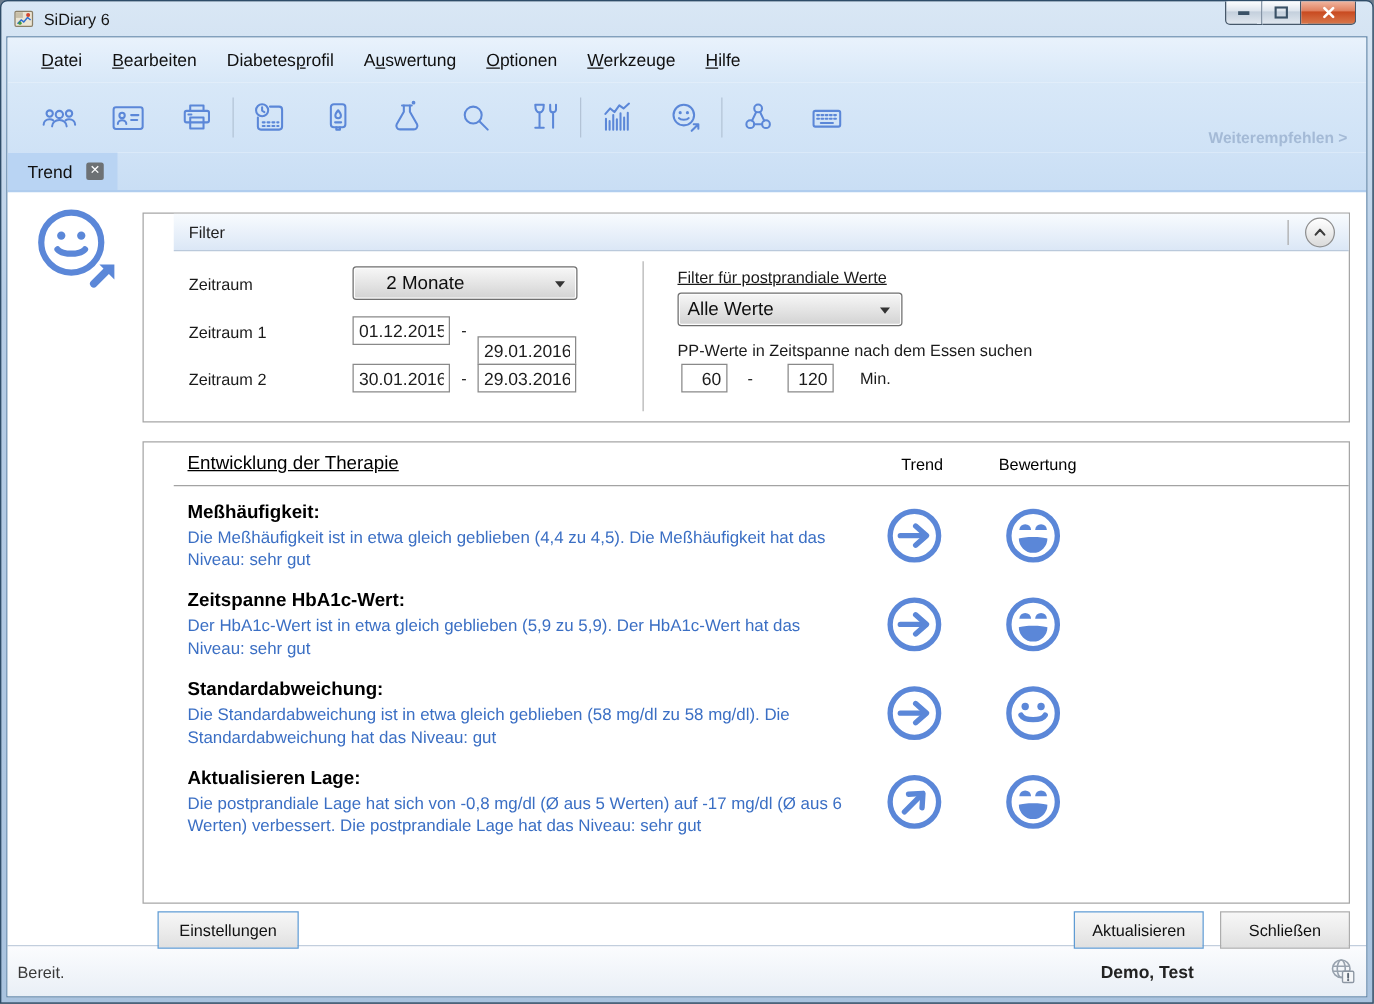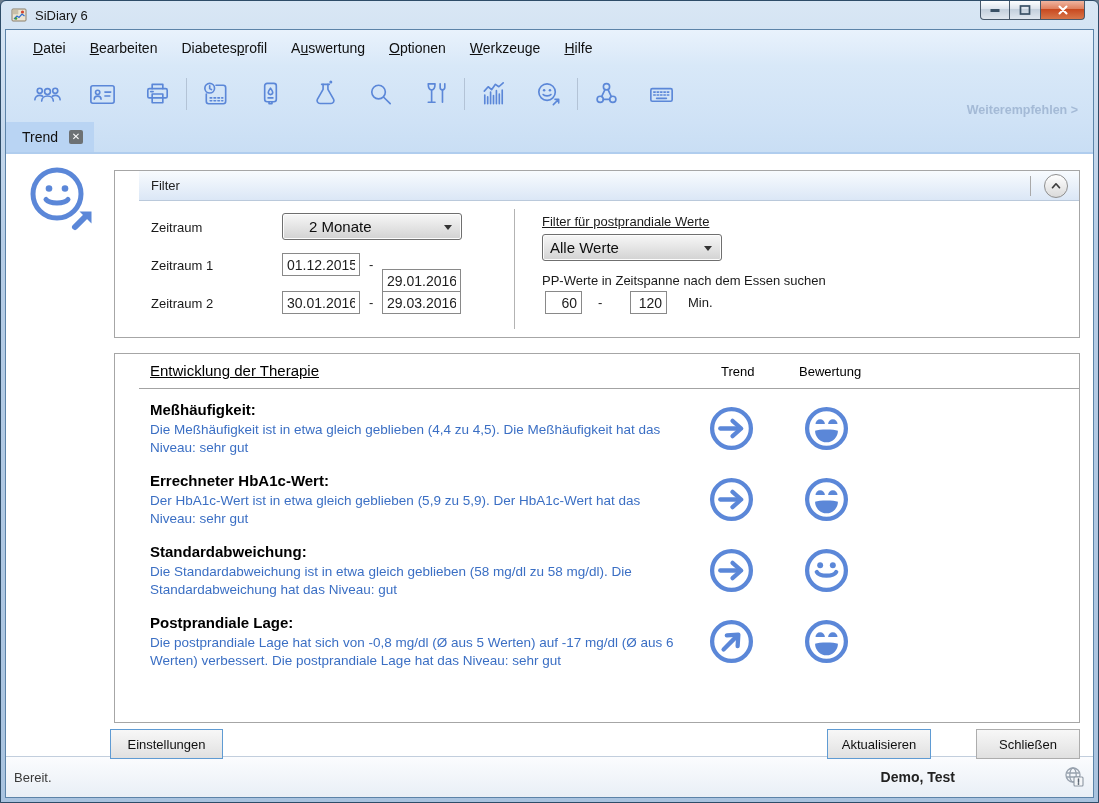--- a/index.html
+++ b/index.html
@@ -84,21 +84,21 @@
   .t-rows { padding-top:4px; }
   .t-row { display:flex; align-items:center; min-height:71px; padding-left:11px; }
   .t-text { width:534px; }
   .t-text h3 { margin:0 0 3px 0; font-size:15px; color:#000; }
   .t-text p  { margin:0; font-size:13.5px; line-height:1.32; color:#3b6fc4; }
   .t-cell { width:95px; display:flex; align-items:center; justify-content:center; }
   .t-cell svg { width:49px; height:49px; }
   .t-cell svg * { stroke:#5b87d8; fill:none; stroke-linecap:round; stroke-linejoin:round; }
   .t-cell svg .fl { fill:#5b87d8; stroke:none; }
   
-  .btn-row { position:absolute; left:104px; right:13px; top:575px; display:flex;gap:32px; }
+  .btn-row { position:absolute; left:120px; right:13px; top:575px; display:flex; }
   .btn { height:30px; display:flex; align-items:center; justify-content:center;
     font-size:13px; color:#101010; background:linear-gradient(#f7f7f7,#ebebeb 55%,#e0e0e0); cursor:pointer; }
   .btn.settings { width:113px; border:1px solid #5f9bd3; }
   .btn.refresh  { width:104px; border:1px solid #5f9bd3; margin-left:auto; }
   .btn.closebtn { width:104px; border:1px solid #adadad; margin-left:13px; }
   
   .statusbar { height:41px; flex:0 0 auto; border-top:1px solid #c2cedd;
     background:linear-gradient(#fbfcfe,#e9eff6); display:flex; align-items:center;
     font-size:13px; color:#3a3a3a; padding:0 8px; }
   .status-user { margin-left:auto; margin-right:108px; font-weight:bold; font-size:14px; color:#222; }
@@ -337,21 +337,21 @@
                   <circle cx="24" cy="24" r="19" stroke-width="4.2"></circle>
                   <path class="fl" d="M13.2 19.6a4.6 4.6 0 0 1 9.2 0z"></path>
                   <path class="fl" d="M25.6 19.6a4.6 4.6 0 0 1 9.2 0z"></path>
                   <path class="fl" d="M12.8 26.3c4-1.7 18.4-1.7 22.4 0a11.2 11.2 0 0 1-22.4 0z"></path>
                 </svg>
             </div>
           </div>
 
           <div class="t-row">
             <div class="t-text">
-              <h3>Errechneter HbA1c-Wert:</h3>
+              <h3>Zeitspanne HbA1c-Wert:</h3>
               <p>Der HbA1c-Wert ist in etwa gleich geblieben (5,9 zu 5,9). Der HbA1c-Wert hat das Niveau: sehr gut</p>
             </div>
             <div class="t-cell">
               <svg viewBox="0 0 48 48">
                   <circle cx="24" cy="24" r="19" stroke-width="4.2"></circle>
                   <path d="M13 24h16" stroke-width="4.2"></path>
                   <path d="M25 16.5l8.5 7.5-8.5 7.5" stroke-width="4.2"></path>
                 </svg>
             </div>
             <div class="t-cell">
@@ -381,21 +381,21 @@
                   <circle cx="24" cy="24" r="19" stroke-width="4.2"></circle>
                   <circle class="fl" cx="17.8" cy="18.8" r="2.9"></circle>
                   <circle class="fl" cx="30.2" cy="18.8" r="2.9"></circle>
                   <path d="M14.5 25.5c2.8 4.8 16.2 4.8 19 0" stroke-width="4.2"></path>
                 </svg>
             </div>
           </div>
 
           <div class="t-row">
             <div class="t-text">
-              <h3>Postprandiale Lage:</h3>
+              <h3>Aktualisieren Lage:</h3>
               <p>Die postprandiale Lage hat sich von -0,8 mg/dl (Ø aus 5 Werten) auf -17 mg/dl (Ø aus 6 Werten) verbessert. Die postprandiale Lage hat das Niveau: sehr gut</p>
             </div>
             <div class="t-cell">
               <svg viewBox="0 0 48 48">
                   <circle cx="24" cy="24" r="19" stroke-width="4.2"></circle>
                   <g transform="rotate(-45 24 24)">
                     <path d="M13 24h16" stroke-width="4.2"></path>
                     <path d="M25 16.5l8.5 7.5-8.5 7.5" stroke-width="4.2"></path>
                   </g>
                 </svg>

